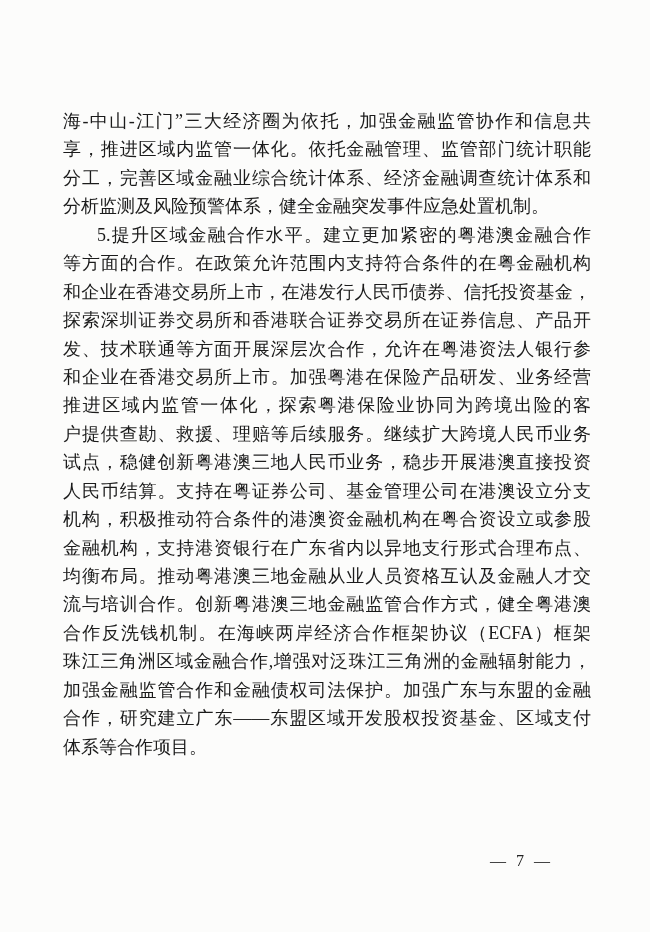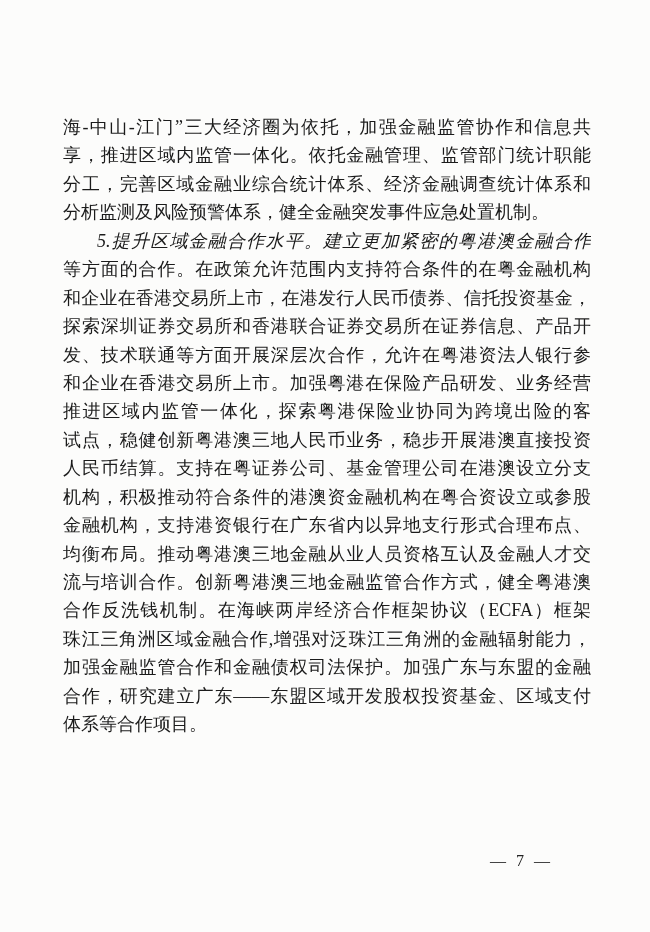--- a/index.html
+++ b/index.html
@@ -15,38 +15,37 @@
   .page {
     position: relative;
     width: 650px;
     height: 932px;
     background: #fcfcfb;
     overflow: hidden;
   }
   .text-block {
     position: absolute;
     left: 63px;
-    top: 113px;
+    top: 107px;
     width: 528px;
     color: #1b1b1b;
   }
   .line {
     height: 28.45px;
     line-height: 28.45px;
     font-size: 18px;
     text-align: justify;
     text-align-last: justify;
     overflow: hidden;
   }
   .line.para-end {
     text-align-last: left;
   }
   .line.indent {
     text-indent: 34px;
-    font-style: italic;
   }
   .page-number {
     position: absolute;
     top: 852px;
     right: 97px;
     font-size: 16px;
     letter-spacing: 3px;
     color: #222222;
     white-space: nowrap;
   }
@@ -60,20 +59,21 @@
       <div class="line">享，推进区域内监管一体化。依托金融管理、监管部门统计职能</div>
       <div class="line">分工，完善区域金融业综合统计体系、经济金融调查统计体系和</div>
       <div class="line para-end">分析监测及风险预警体系，健全金融突发事件应急处置机制。</div>
       <div class="line indent">5.提升区域金融合作水平。建立更加紧密的粤港澳金融合作</div>
       <div class="line">等方面的合作。在政策允许范围内支持符合条件的在粤金融机构</div>
       <div class="line">和企业在香港交易所上市，在港发行人民币债券、信托投资基金，</div>
       <div class="line">探索深圳证券交易所和香港联合证券交易所在证券信息、产品开</div>
       <div class="line">发、技术联通等方面开展深层次合作，允许在粤港资法人银行参</div>
       <div class="line">和企业在香港交易所上市。加强粤港在保险产品研发、业务经营</div>
       <div class="line">推进区域内监管一体化，探索粤港保险业协同为跨境出险的客</div>
+      <div class="line">户提供查勘、救援、理赔等后续服务。继续扩大跨境人民币业务</div>
       <div class="line">试点，稳健创新粤港澳三地人民币业务，稳步开展港澳直接投资</div>
       <div class="line">人民币结算。支持在粤证券公司、基金管理公司在港澳设立分支</div>
       <div class="line">机构，积极推动符合条件的港澳资金融机构在粤合资设立或参股</div>
       <div class="line">金融机构，支持港资银行在广东省内以异地支行形式合理布点、</div>
       <div class="line">均衡布局。推动粤港澳三地金融从业人员资格互认及金融人才交</div>
       <div class="line">流与培训合作。创新粤港澳三地金融监管合作方式，健全粤港澳</div>
       <div class="line">合作反洗钱机制。在海峡两岸经济合作框架协议（ECFA）框架下，</div>
       <div class="line">珠江三角洲区域金融合作,增强对泛珠江三角洲的金融辐射能力，</div>
       <div class="line">加强金融监管合作和金融债权司法保护。加强广东与东盟的金融</div>
       <div class="line">合作，研究建立广东——东盟区域开发股权投资基金、区域支付</div>

